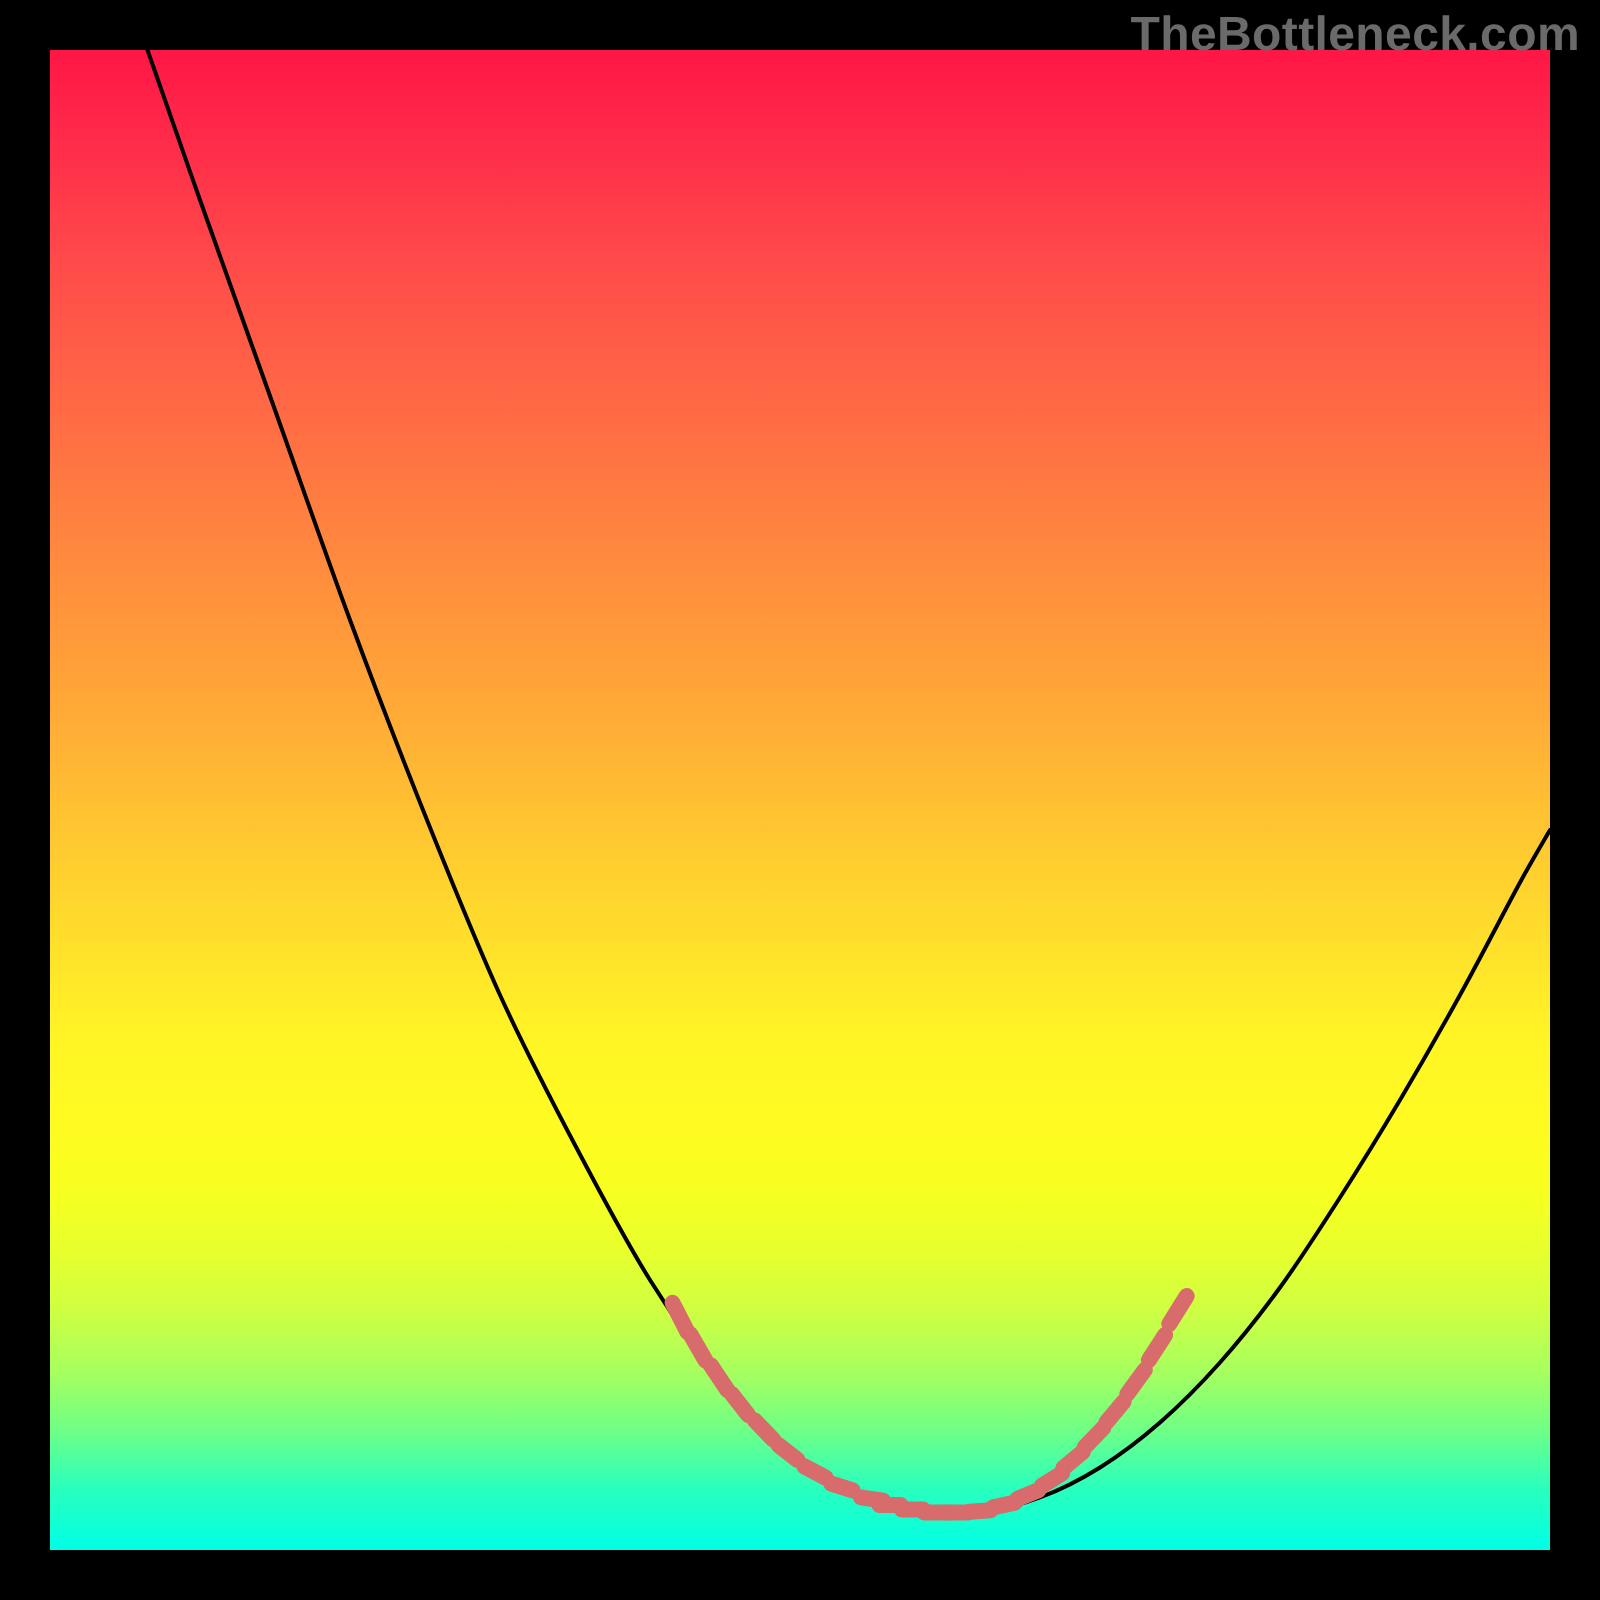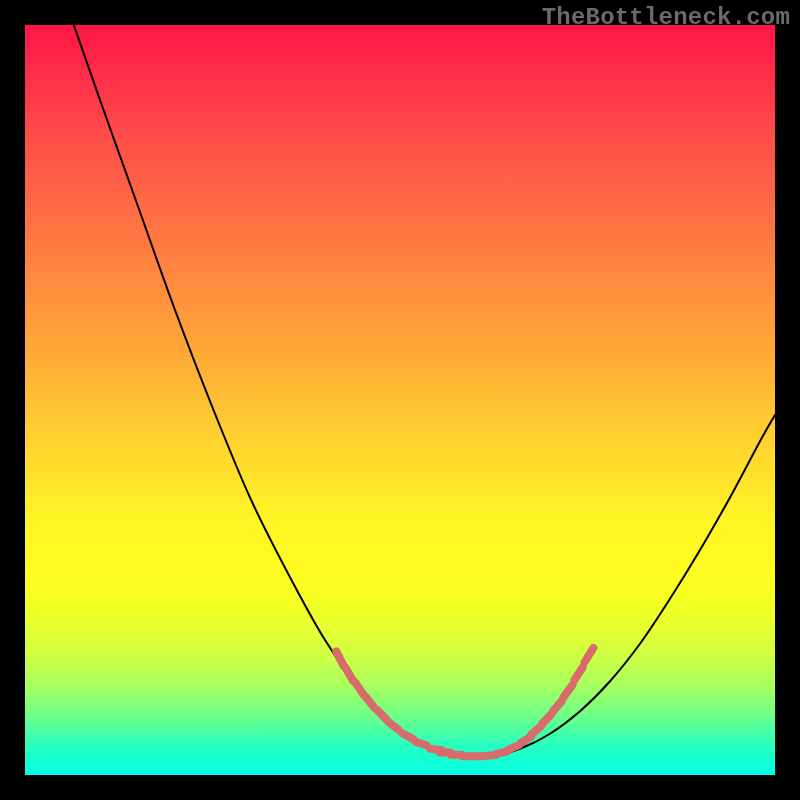--- a/index.html
+++ b/index.html
@@ -7,21 +7,21 @@
   .frame {
     position: relative;
     width: 800px;
     height: 800px;
     background: #000;
   }
   .watermark {
     position: absolute;
     top: 4px;
     right: 10px;
-    font-family: Liberation Mono, monospace;
+    font-family: Liberation Sans, sans-serif;
     font-size: 24px;
     font-weight: 600;
     color: #6a6a6a;
     letter-spacing: 0.2px;
   }
   .plot-area {
     position: absolute;
     left: 25px;
     top: 25px;
     width: 750px;

